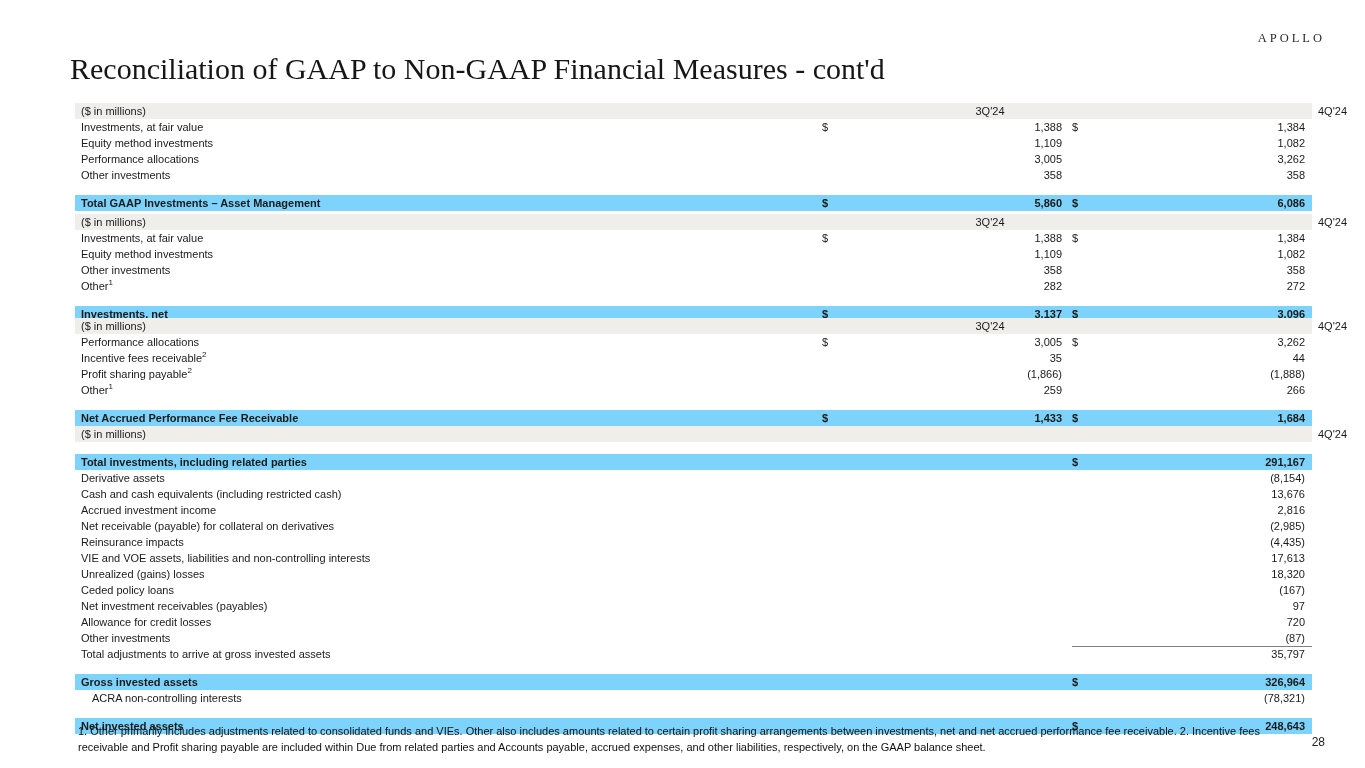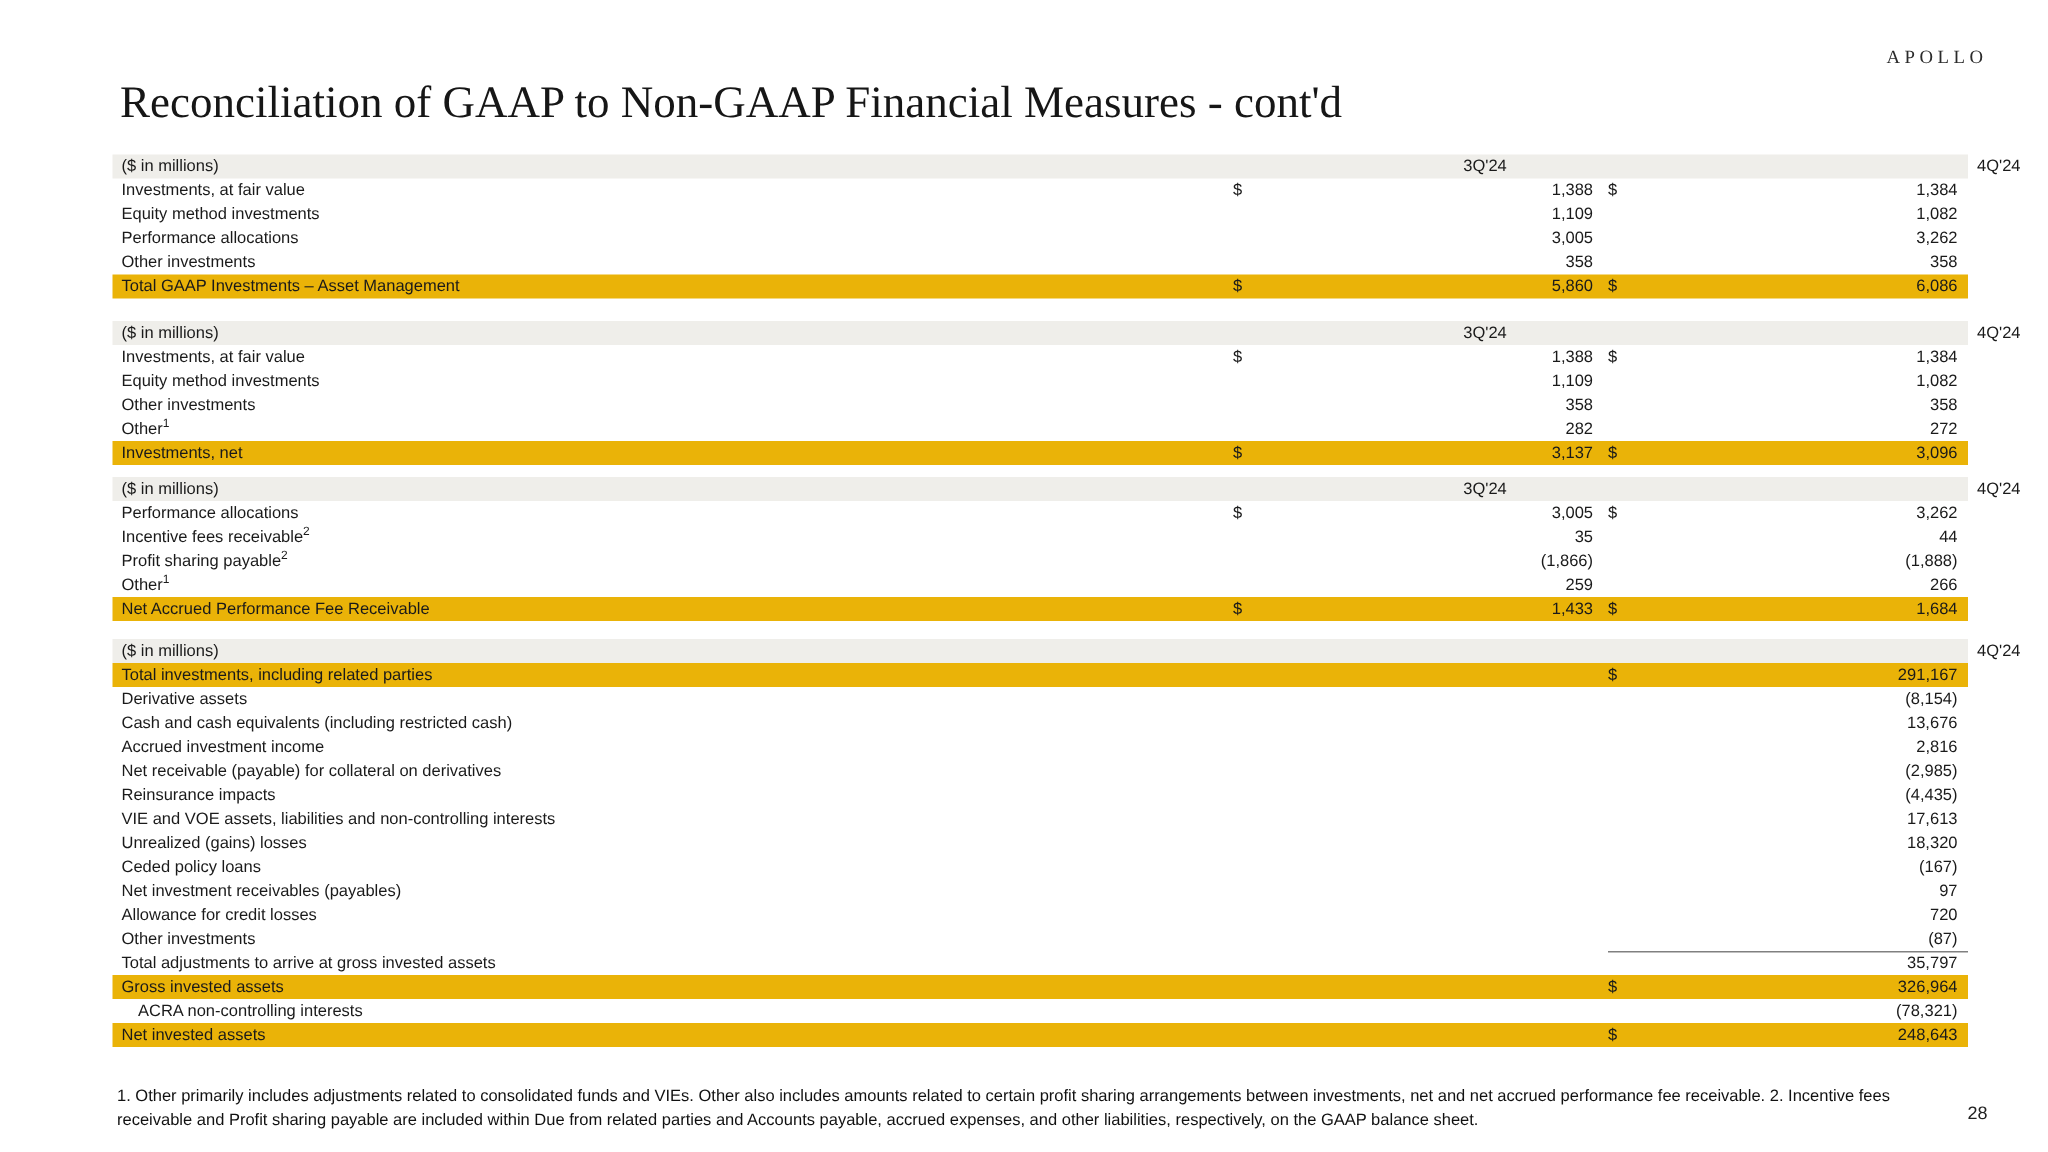--- a/index.html
+++ b/index.html
@@ -1,28 +1,28 @@
 <!DOCTYPE html>
 <html><head>
 <meta charset="utf-8">
 <style>
   html,body{margin:0;padding:0;background:#ffffff;}
   .slide{position:relative;width:1365px;height:768px;background:#ffffff;
          font-family:"Liberation Sans",sans-serif;color:#1a1a1a;overflow:hidden;}
   .logo{position:absolute;top:31px;right:40px;font-family:"Liberation Serif",serif;
         font-size:12.5px;letter-spacing:3px;color:#2b2b2b;}
-  .title{position:absolute;left:80px;top:52px;font-family:"Liberation Serif",serif;
+  .title{position:absolute;left:70px;top:52px;font-family:"Liberation Serif",serif;
          font-size:30px;font-weight:400;color:#161616;white-space:nowrap;}
   .tables{position:absolute;left:75px;top:0;width:1237px;}
   .tbl{position:absolute;left:0;width:1237px;}
   .row{position:relative;display:grid;grid-template-columns:747px 20px 220px 10px 20px 213px;
        box-sizing:border-box;width:1237px;padding-right:7px;height:16px;line-height:16px;
        font-size:11px;}
   .row.hdr{background:#efeeea;gap:32px;}
-  .row.total{background:#eab308;font-weight:normal;}
+  .row.total{background:#7dd3fc;font-weight:bold;margin-top:12px;}
   .lbl{padding-left:6px;white-space:nowrap;}
   .lbl.indent{padding-left:17px;}
   .d{text-align:left;}
   .v{text-align:right;white-space:nowrap;}
   .ch{text-align:center;}
   sup{font-size:8px;line-height:0;vertical-align:super;}
   .topline{position:absolute;top:0;left:997px;right:0;height:0;border-top:1px solid #808080;}
   .footnote{position:absolute;left:78px;top:724px;width:1233px;font-size:11px;
             line-height:15.5px;color:#111111;}
   .pagenum{position:absolute;right:40px;top:735px;font-size:12px;color:#222222;}

